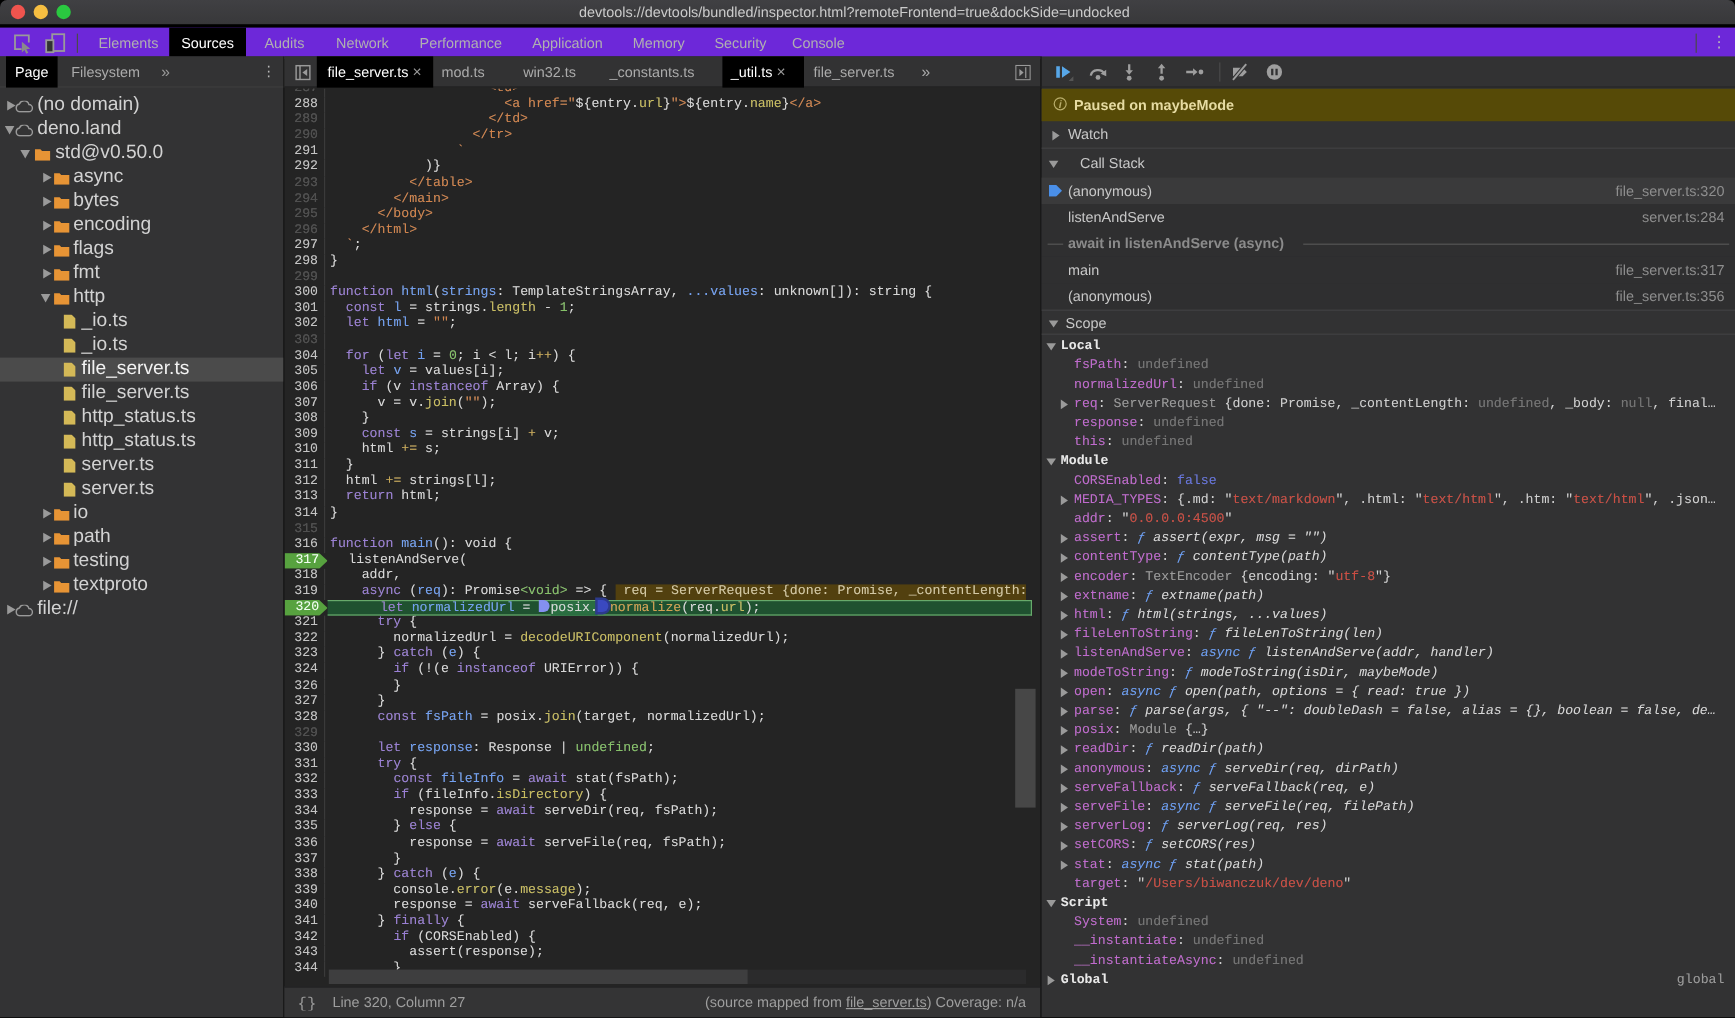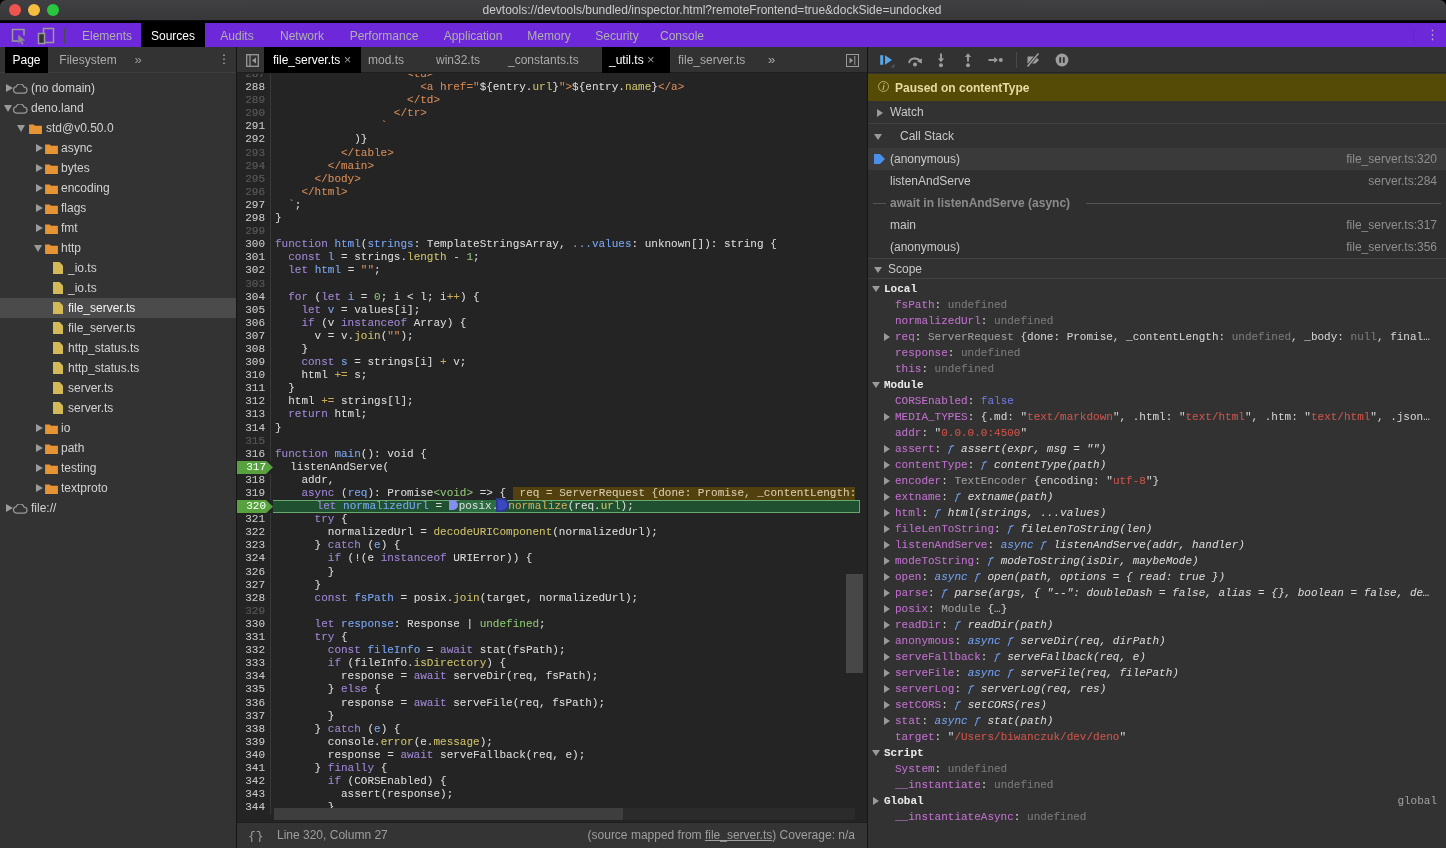--- a/index.html
+++ b/index.html
@@ -18,21 +18,21 @@
 
 #sidebar{position:absolute;left:0;top:47px;width:237px;height:801px;background:#333334;border-right:1px solid #151515}
 #editor{position:absolute;left:237px;top:47px;width:630px;height:801px;background:#242424}
 #rightp{position:absolute;left:867px;top:47px;width:579px;height:801px;background:#323233;border-left:1px solid #151515}
 
 #sdtabs{position:absolute;left:0;top:0;width:236px;height:26px;background:#333334;border-bottom:1px solid #3e3e3e}
 .stab{position:absolute;top:0;height:26px;line-height:26px;font-size:12px;color:#ababab;text-align:center}
 .stab.sel{background:#000;color:#fff}
 
 #tree{position:absolute;left:0;top:27px;width:236px}
-.trow{position:relative;height:20px;line-height:20px;font-size:12px;color:#d2d2d2;white-space:nowrap}
+.trow{position:relative;height:20px;line-height:20px;font-size:16px;color:#d2d2d2;white-space:nowrap}
 .trow.sel{background:#4b4b4b}
 .trow.sel .lbl{color:#f2f2f2}
 .trow .lbl{position:absolute;top:0}
 .trow .it{}
 .arr{position:absolute;top:6px;width:0;height:0}
 .arr.r{border-left:7px solid #9a9a9a;border-top:4.5px solid transparent;border-bottom:4.5px solid transparent}
 .arr.d{border-top:7px solid #9a9a9a;border-left:4.5px solid transparent;border-right:4.5px solid transparent;margin-top:1px}
 .icx{position:absolute;top:3px}
 
 #edtabs{position:absolute;left:0;top:0;width:630px;height:26px;background:#323233;border-bottom:1px solid #1e1e1e}
@@ -399,21 +399,21 @@
         <line x1="2.5" y1="14.5" x2="13.5" y2="1.5" stroke="#9e9e9e" stroke-width="1.6"></line>
       </svg>
   <svg class="abs" style="left:186px;top:5px" width="16" height="16" viewBox="0 0 16 16">
         <circle cx="8" cy="8" r="6.4" fill="#9e9e9e"></circle>
         <line x1="6.2" y1="5.2" x2="6.2" y2="10.8" stroke="#323233" stroke-width="1.9"></line>
         <line x1="9.8" y1="5.2" x2="9.8" y2="10.8" stroke="#323233" stroke-width="1.9"></line>
       </svg>
 </div>
 <div class="rsec" id="rbanner" style="top:27px;height:27px;background:#564a07;color:#e6dba2;font-weight:bold">
   <span class="abs" style="left:10px;top:7px;width:11px;height:11px;border:1px solid #b8ad6a;border-radius:50%;font-size:9px;font-weight:bold;color:#b8ad6a;text-align:center;line-height:11px;font-style:italic">i</span>
-  <span class="abs" style="left:27px;top:7px">Paused on contentType</span>
+  <span class="abs" style="left:27px;top:7px">Paused on maybeMode</span>
 </div>
 <div class="rsec" style="top:54px;height:23px;border-bottom:1px solid #414142">
       <i class="rarr r" style="left:9px;top:8px;position:absolute"></i>
       <span class="abs" style="left:22px;top:4px">Watch</span>
     </div>
 <div class="rsec" style="top:77px;height:24px">
       <i class="rarr d" style="left:6px;top:10px;position:absolute"></i>
       <span class="abs" style="left:32px;top:5px">Call Stack</span>
     </div>
 <div class="rsec" style="top:101px;height:22px;background:#3a3a3b">
@@ -556,21 +556,21 @@
         <i class="sarr d" style="left:4px"></i>
         <span style="position:absolute;left:16px"><span class="sbold">Script</span></span>
       </div>
 <div class="srow">
         <span style="position:absolute;left:27px"><span class="sname">System</span>: <span class="sval">undefined</span></span>
       </div>
 <div class="srow">
         <span style="position:absolute;left:27px"><span class="sname">__instantiate</span>: <span class="sval">undefined</span></span>
       </div>
 <div class="srow">
+        <span style="position:absolute;left:27px"><span class="sname">__instantiateAsync</span>: <span class="sval">undefined</span></span>
+      </div>
+<div class="srow">
         <i class="sarr r" style="left:5px"></i>
         <span style="position:absolute;left:16px"><span class="sbold">Global</span></span>
         <span style="position:absolute;right:10px;color:#9a9a9a">global</span>
       </div>
-<div class="srow">
-        <span style="position:absolute;left:27px"><span class="sname">__instantiateAsync</span>: <span class="sval">undefined</span></span>
-      </div>
 </div>
 </div>
 
 </body></html>

